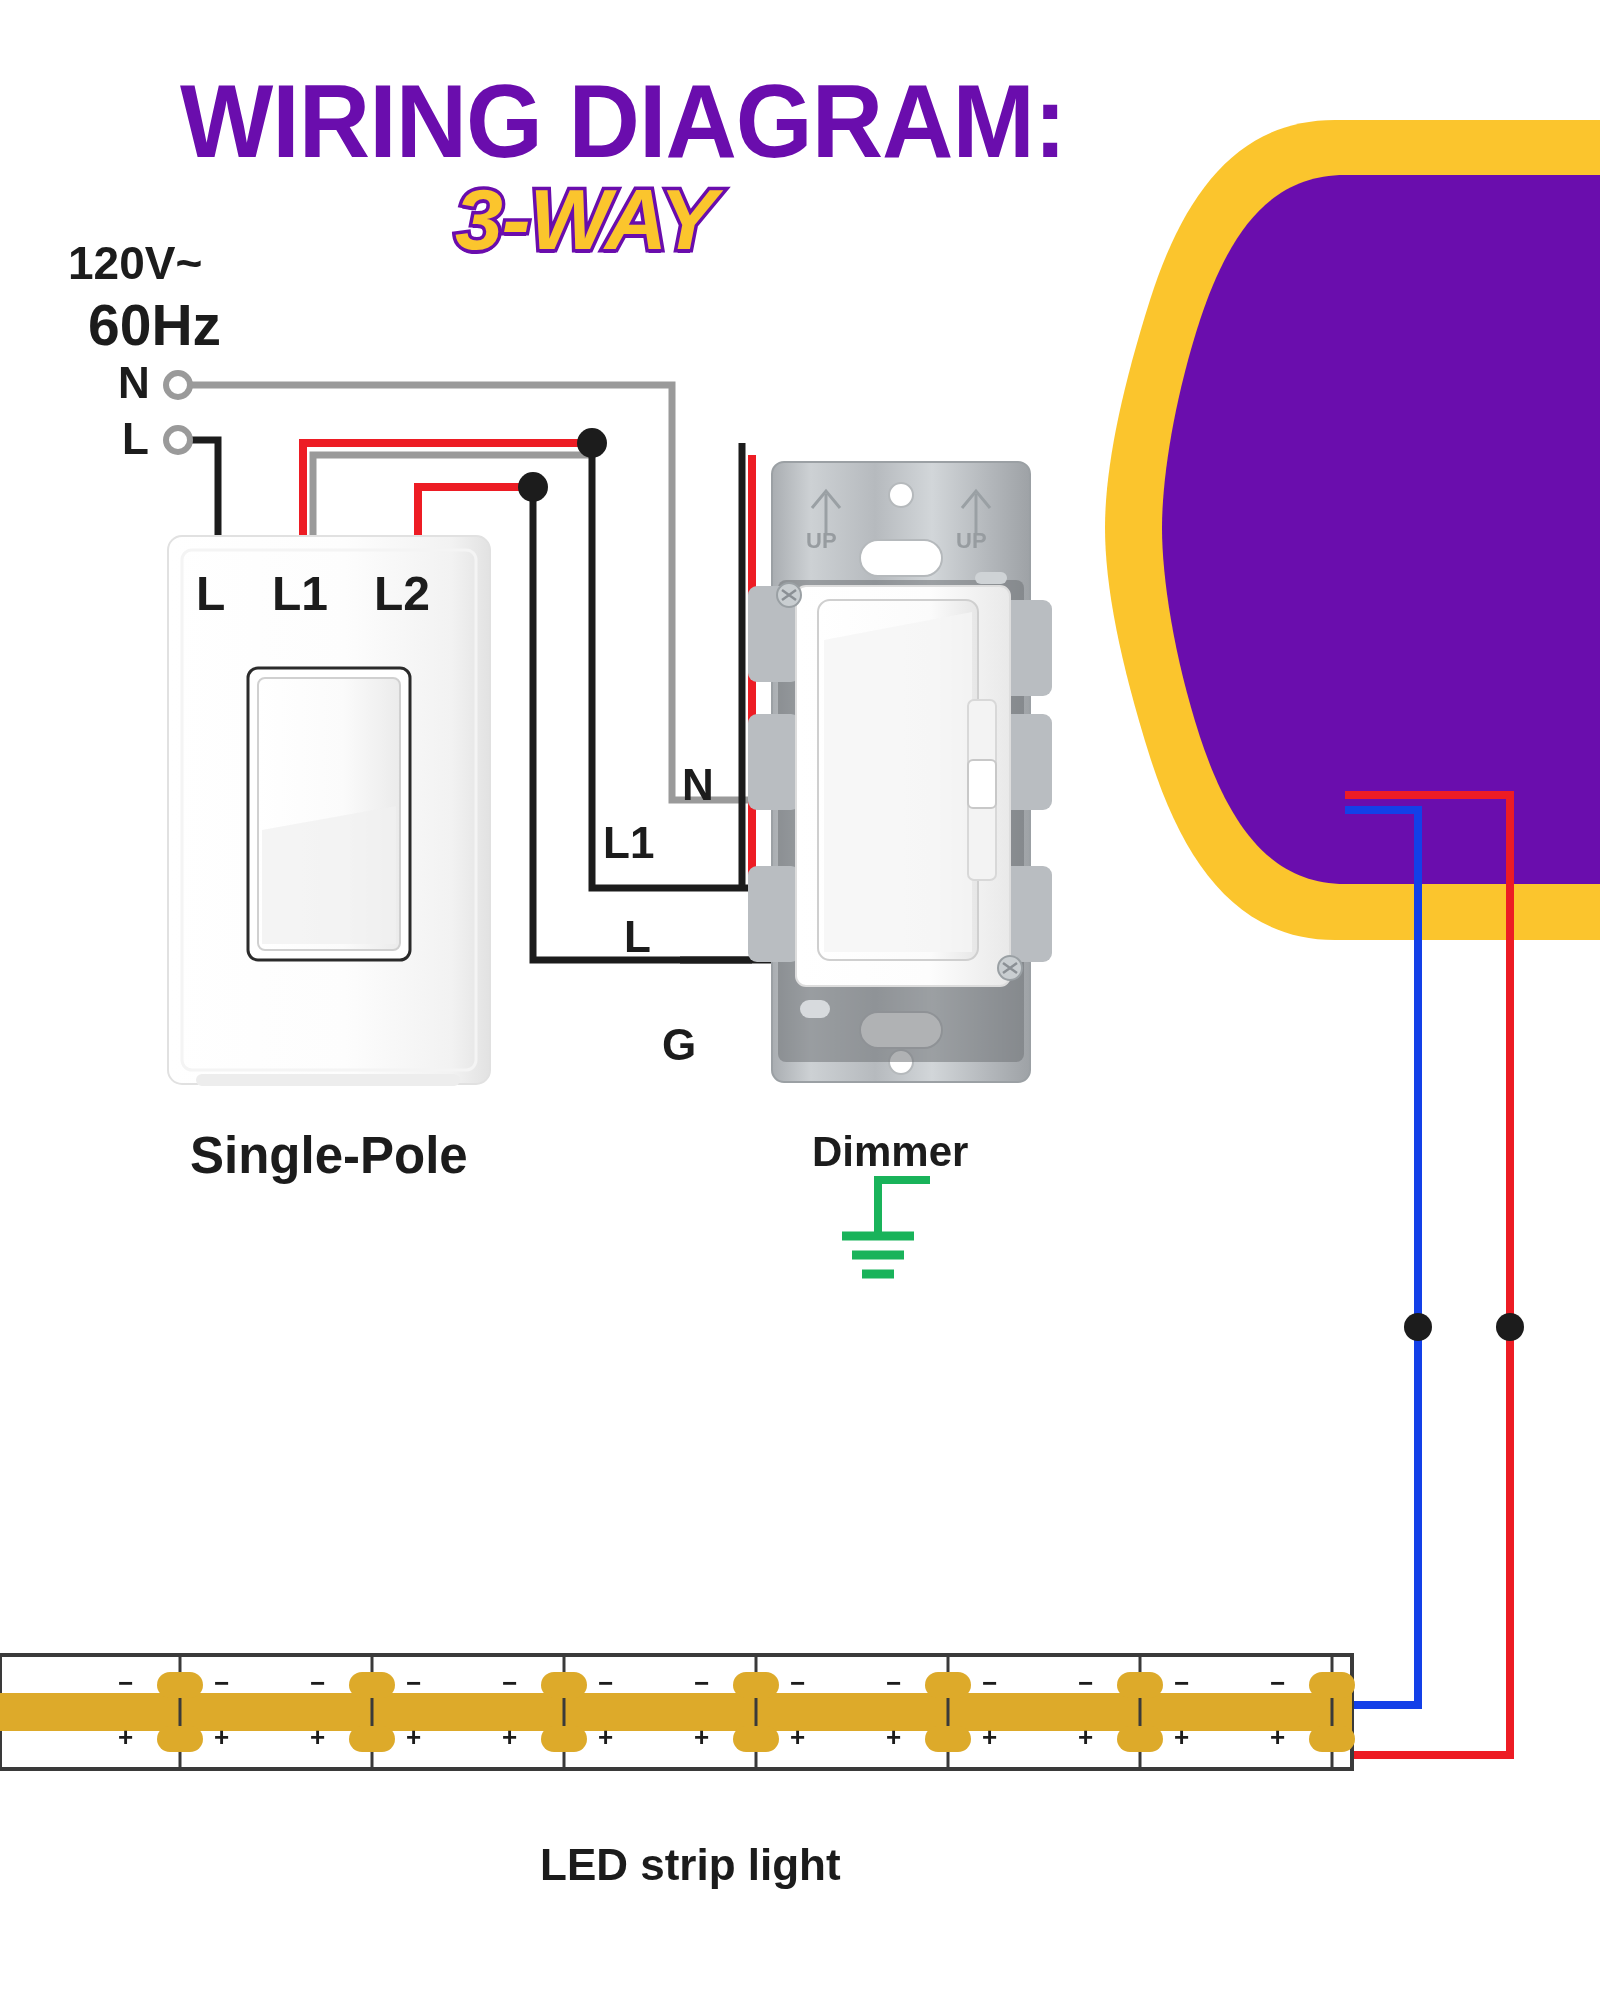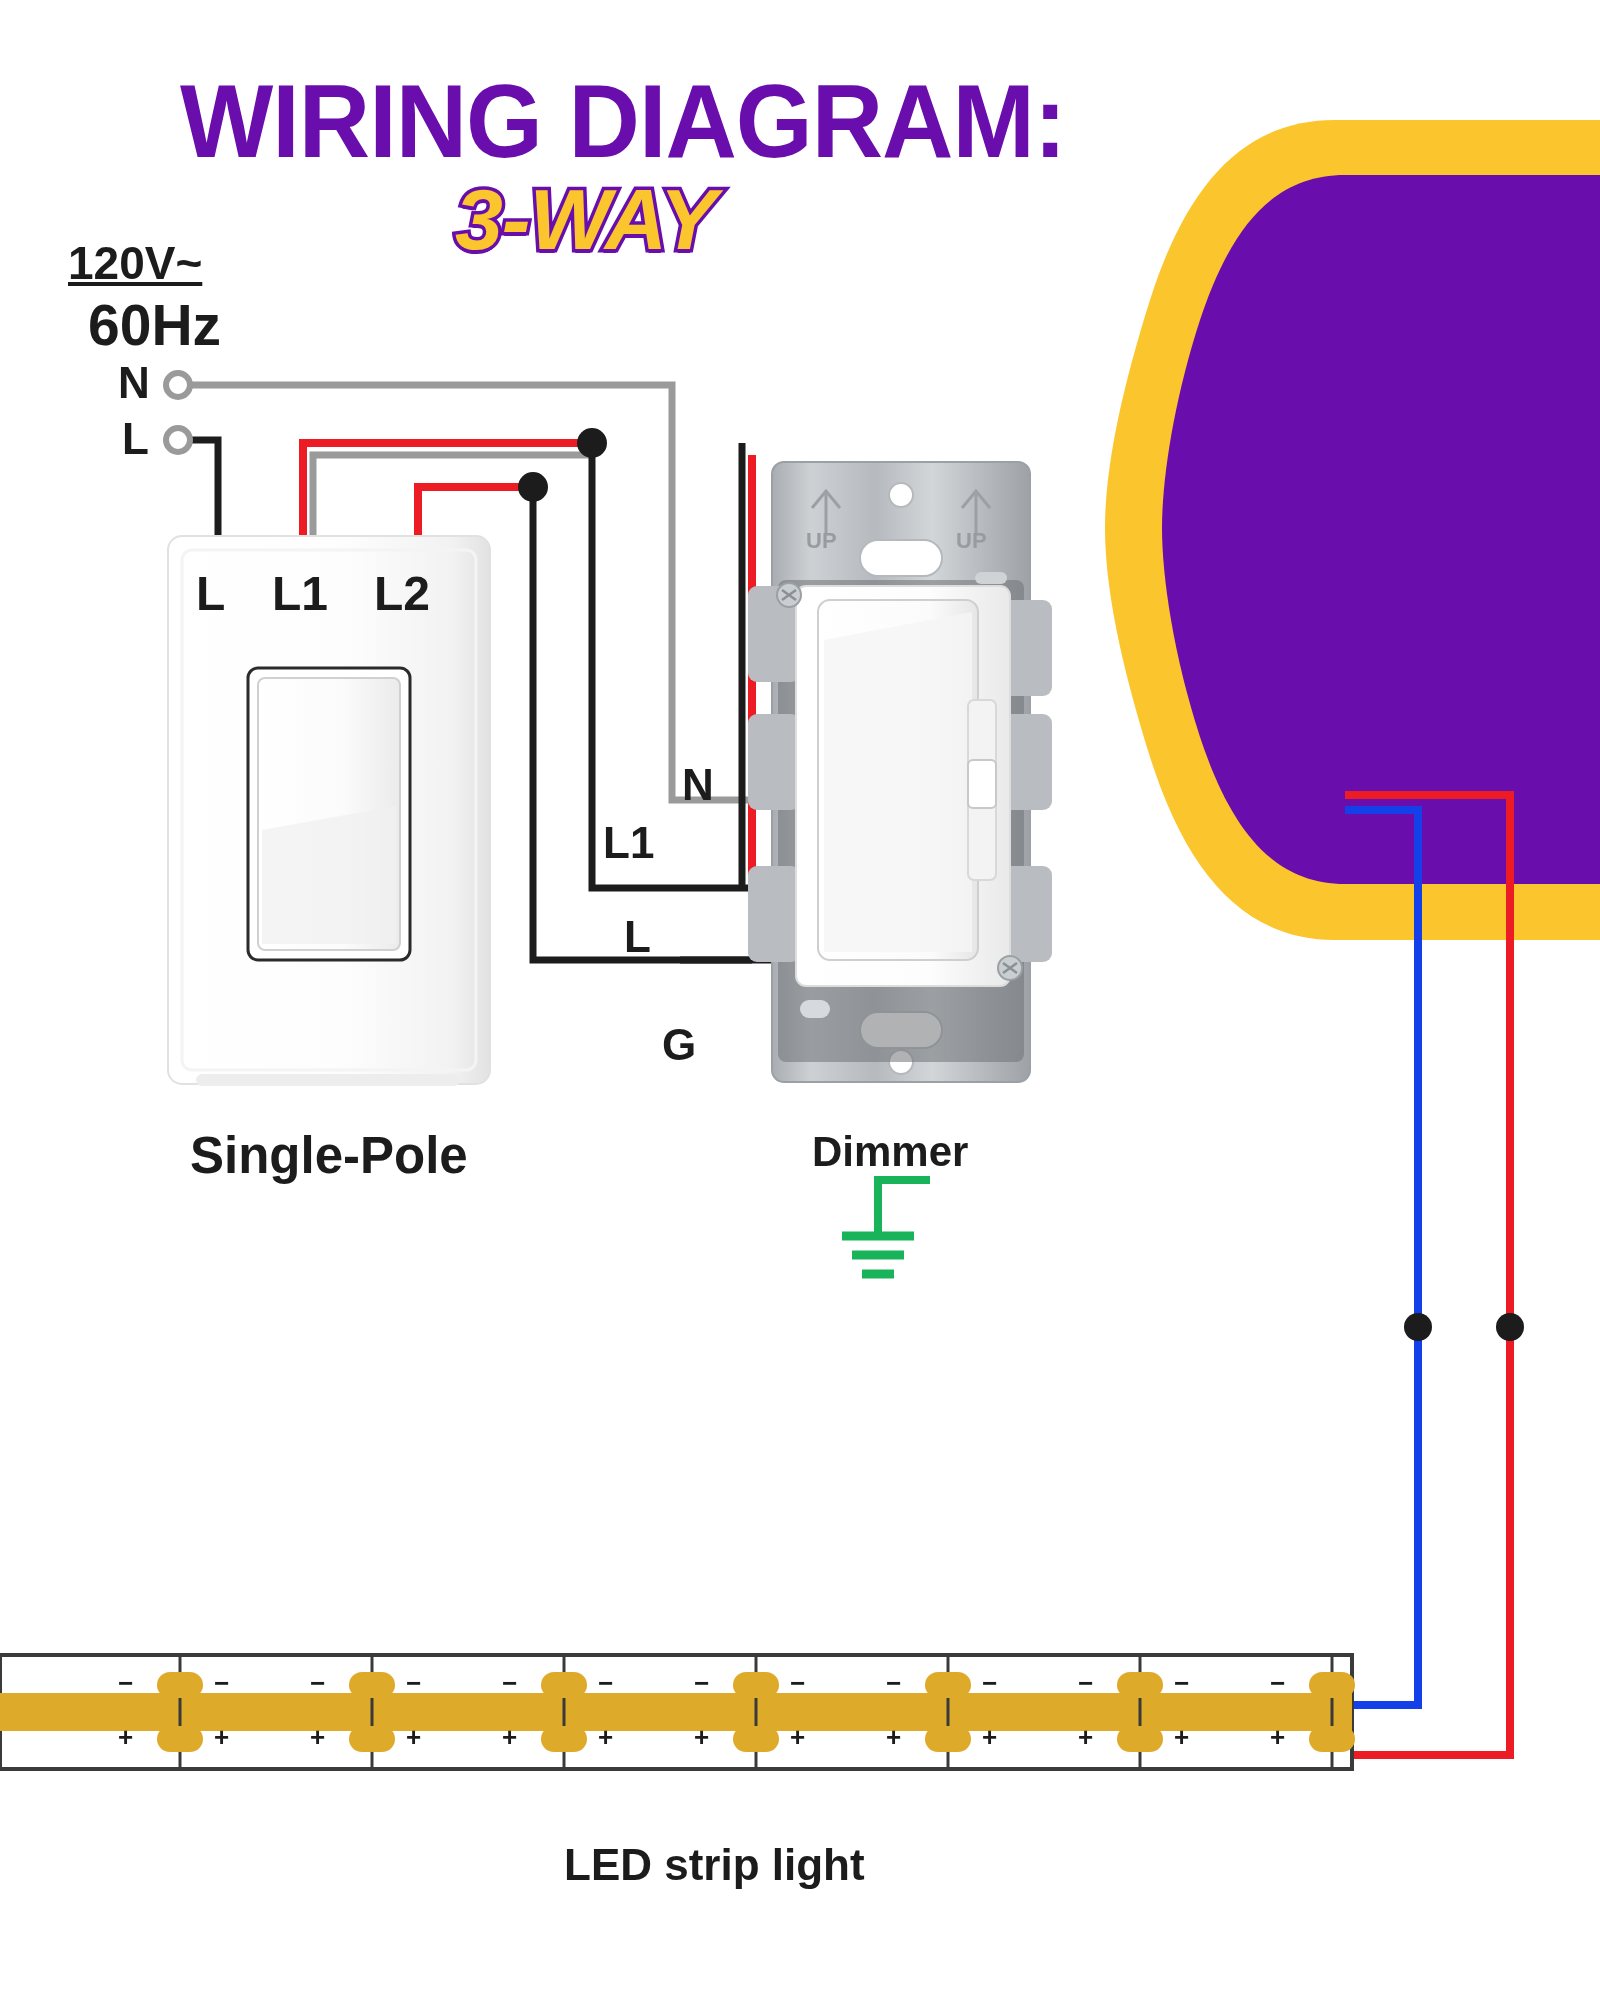--- a/index.html
+++ b/index.html
@@ -232,21 +232,21 @@
   <div class="txt" style="left:180px;top:62px;font-size:104px;letter-spacing:-1px;
               color:#6A0DAD;font-weight:bold;transform:scaleX(0.95);transform-origin:left top;">WIRING DIAGRAM:</div>
 
   <div style="position:absolute;left:455px;top:170px;">
     <div class="txt" style="left:0;top:0;position:relative;font-size:86px;color:#FBC52D;
                 font-weight:bold;letter-spacing:-1px;
                 -webkit-text-stroke:7px #6A0DAD;paint-order:stroke fill;
                 text-shadow:0 4px 0 #6A0DAD;font-style:italic;">3-WAY</div>
   </div>
 
-  <div class="txt" style="left:68px;top:236px;font-size:46px;text-decoration:underline;">120V~</div>
+  <div class="txt" style="left:68px;top:236px;font-size:46px;">120V~</div>
   <div class="txt" style="left:88px;top:292px;font-size:57px;">60Hz</div>
 
   <div class="txt" style="left:118px;top:358px;font-size:44px;">N</div>
   <div class="txt" style="left:122px;top:414px;font-size:44px;">L</div>
 
   <div class="txt" style="left:196px;top:566px;font-size:48px;">L</div>
   <div class="txt" style="left:272px;top:566px;font-size:48px;">L1</div>
   <div class="txt" style="left:374px;top:566px;font-size:48px;">L2</div>
 
   <div class="txt" style="left:190px;top:1126px;font-size:51px;">Single-Pole</div>
@@ -287,15 +287,15 @@
   <div class="txt" style="left:982px;top:1722px;font-size:26px;">+</div>
 
   <div class="txt" style="left:1078px;top:1668px;font-size:26px;">−</div>
   <div class="txt" style="left:1174px;top:1668px;font-size:26px;">−</div>
   <div class="txt" style="left:1078px;top:1722px;font-size:26px;">+</div>
   <div class="txt" style="left:1174px;top:1722px;font-size:26px;">+</div>
 
   <div class="txt" style="left:1270px;top:1668px;font-size:26px;">−</div>
   <div class="txt" style="left:1270px;top:1722px;font-size:26px;">+</div>
 
-  <div class="txt" style="left:540px;top:1840px;font-size:44px;margin-left:24px;">LED strip light</div>
+  <div class="txt" style="left:540px;top:1840px;font-size:44px;">LED strip light</div>
 
 </div>
 
 </body></html>

